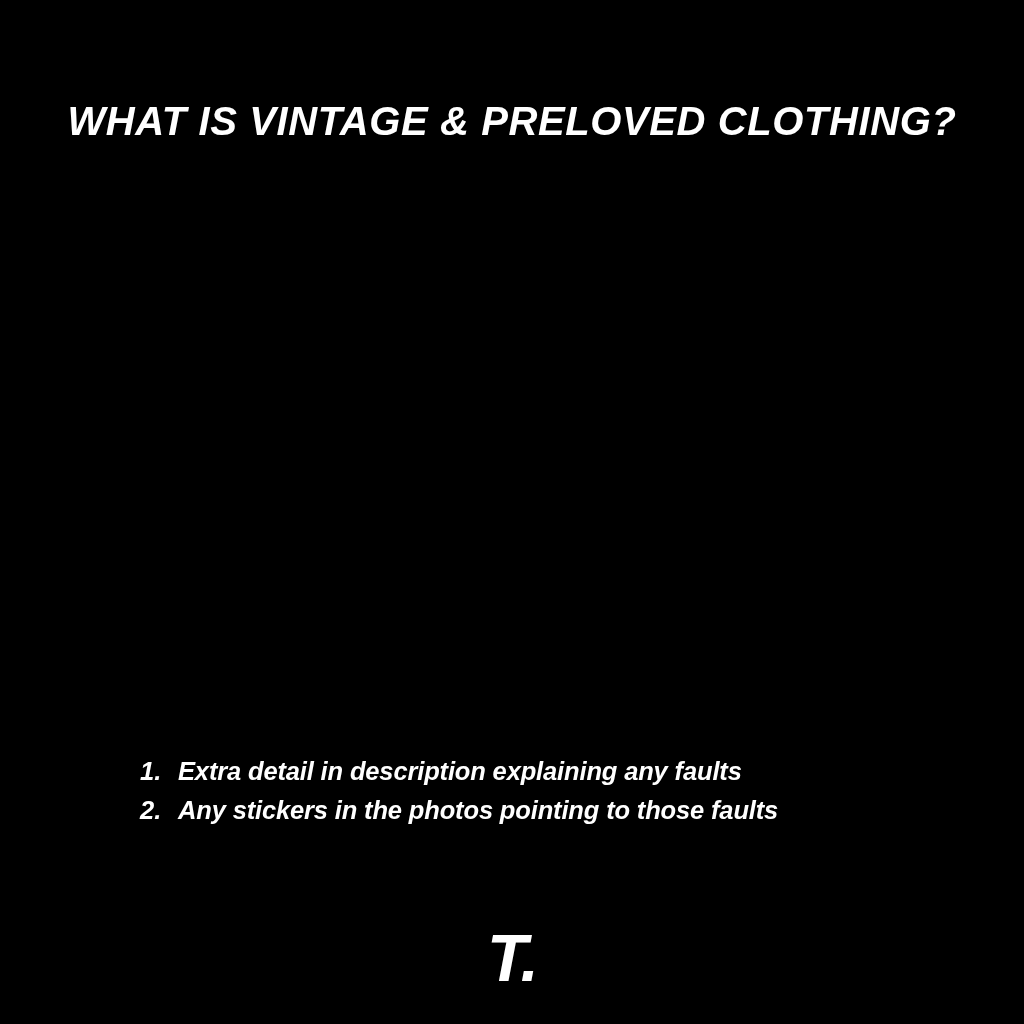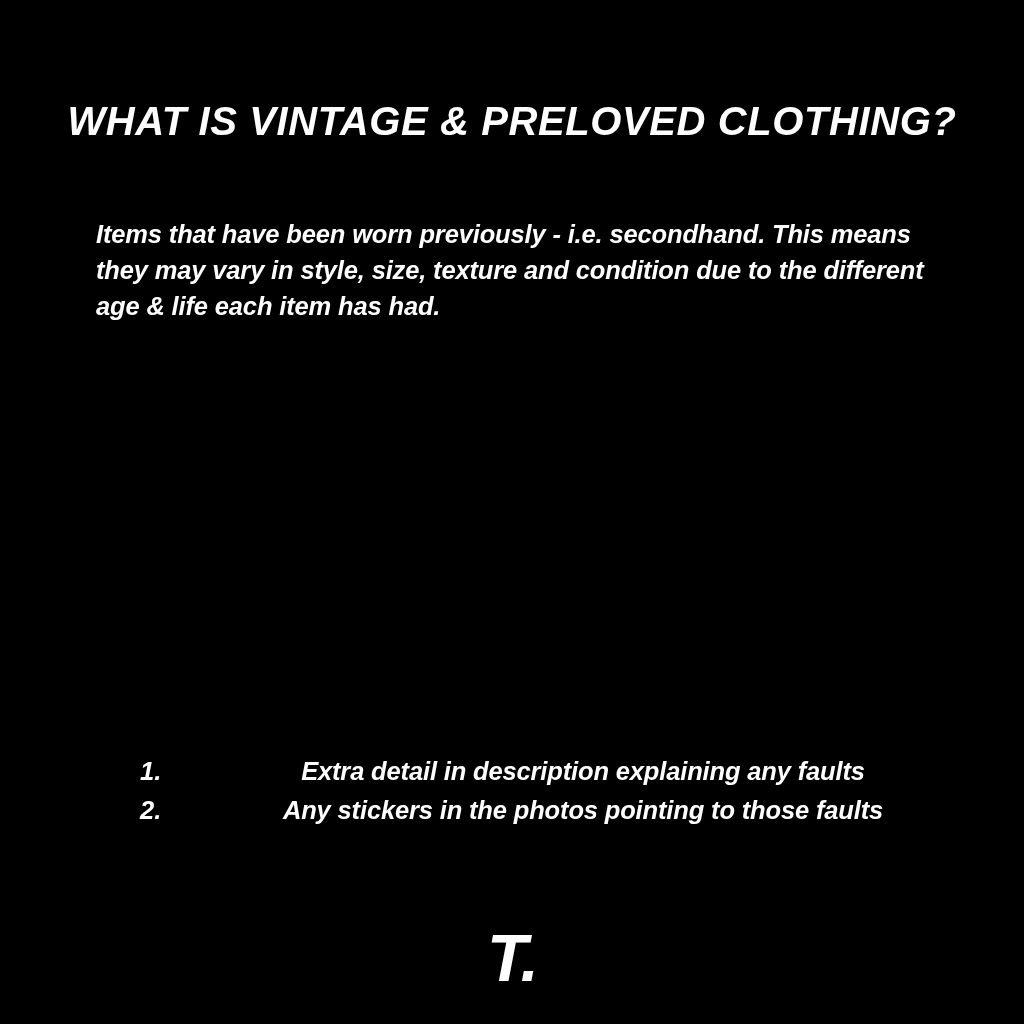--- a/index.html
+++ b/index.html
@@ -72,21 +72,20 @@
     width: 840px;
   }
   .list {
     position: absolute;
     left: 120px;
     top: 752px;
     width: 820px;
     margin: 0;
     padding: 0 0 0 48px;
     list-style: decimal;
-    text-align: center;
   }
   .list li {
     font-size: 25.5px;
     font-weight: 700;
     font-style: italic;
     line-height: 1.52;
     letter-spacing: -0.15px;
     color: #ffffff;
     padding-left: 10px;
   }
@@ -105,21 +104,20 @@
     line-height: 1;
   }
 </style>
 </head>
 <body style="background: rgb(0, 0, 0);">
 
 <div class="page">
 
   <h1 class="heading-main">WHAT IS VINTAGE &amp; PRELOVED CLOTHING?</h1>
 
-  <p class="para para-1">Items that have been worn previously - i.e. secondhand. This means they may vary in style, size, texture and condition due to the different age &amp; life each item has had.</p>
 
 
 
 
   <ol class="list">
     <li>Extra detail in description explaining any faults</li>
     <li>Any stickers in the photos pointing to those faults</li>
   </ol>
 
   <div class="logo">T.</div>

